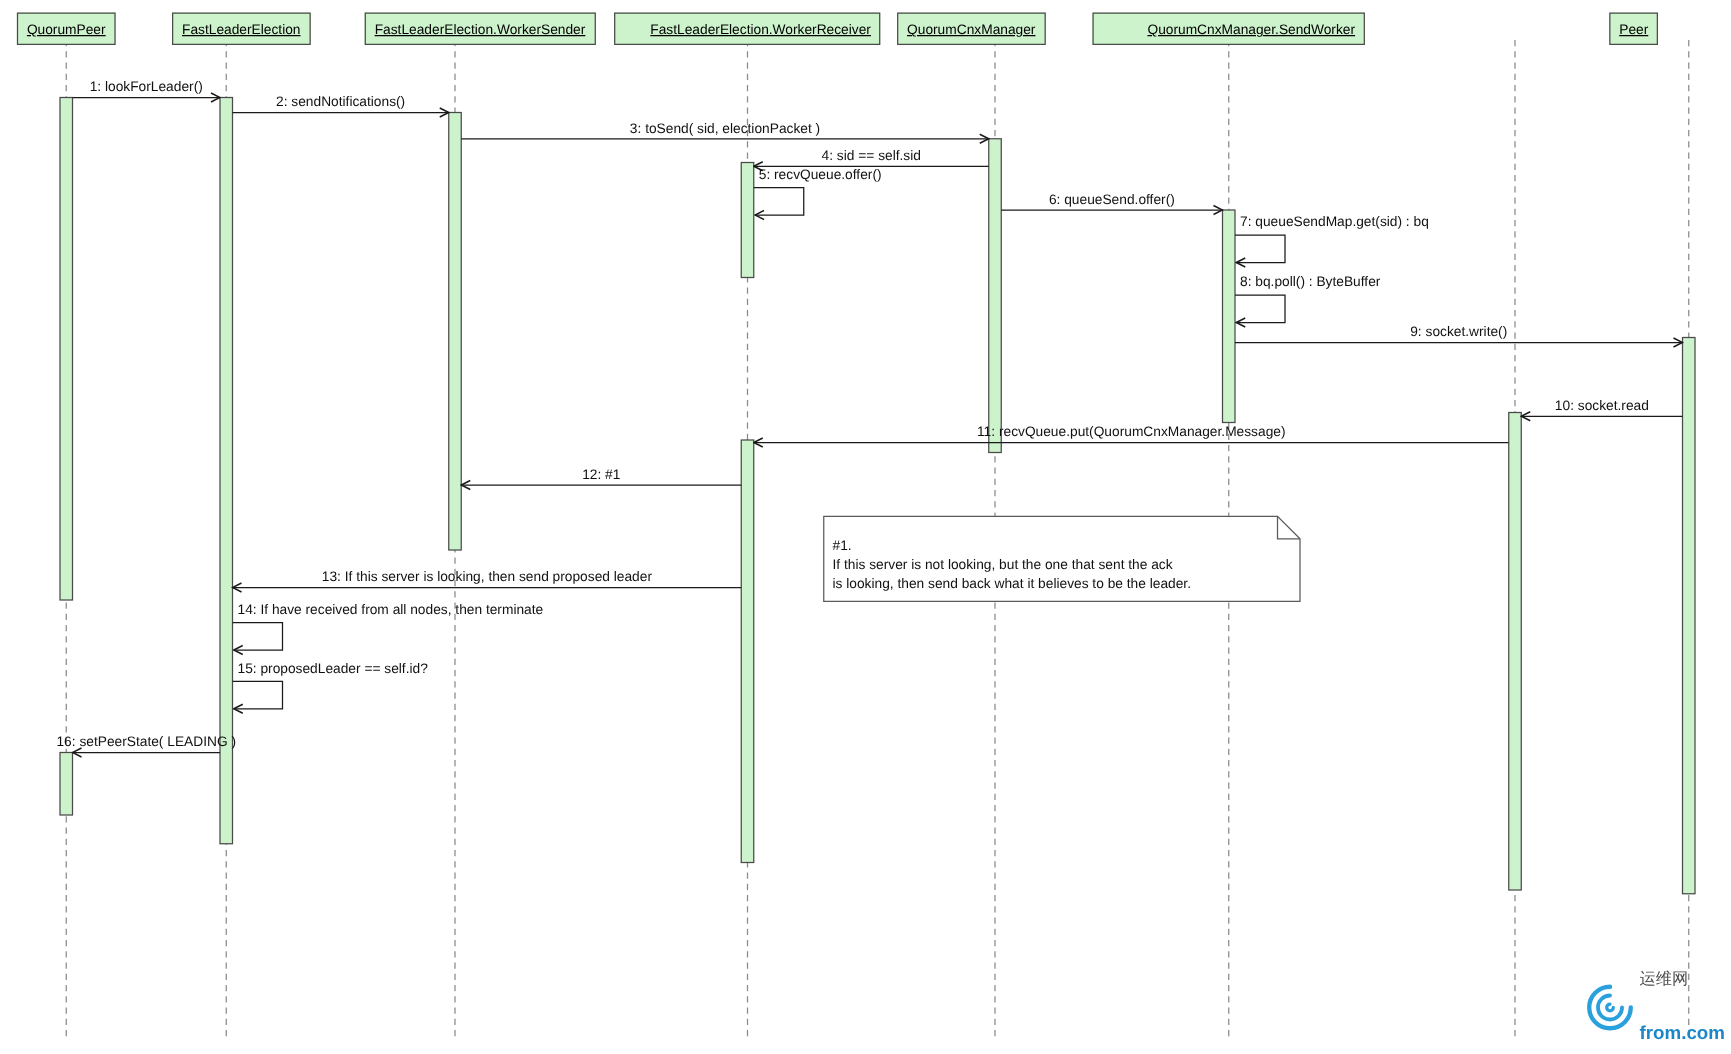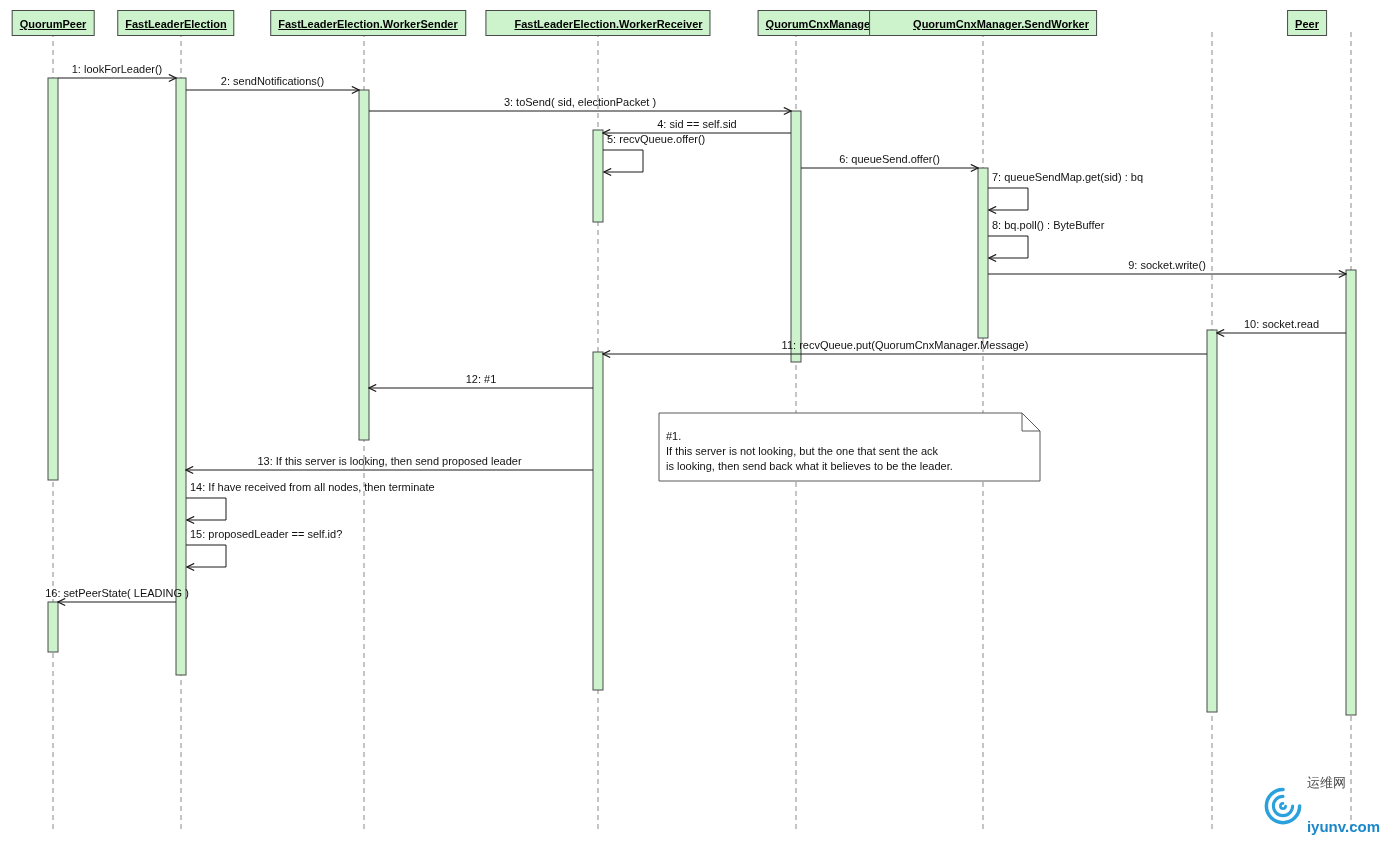--- a/index.html
+++ b/index.html
@@ -14,21 +14,21 @@
   .note { fill: #ffffff; stroke: #5a5a5a; stroke-width: 1; }
   .note-fold { fill: none; stroke: #5a5a5a; stroke-width: 1; }
   .note-text { font-size: 11px; fill: #111111; font-family: "Liberation Sans", sans-serif; }
 
   #participants { position: absolute; inset: 0; pointer-events: none; }
   .participant {
     position: absolute; top: 10px; transform: translateX(-50%);
     background: #cdf3cd; border: 1px solid #4a4a4a;
     padding: 3px 7px; white-space: nowrap;
   }
-  .participant-label { font-size: 11px; font-weight: bold; text-decoration: underline; color: #000000; }
+  .participant-label { font-size: 11px; font-weight: normal; text-decoration: underline; color: #000000; }
 
   .watermark { position: absolute; right: 5px; bottom: 6px; display: flex; align-items: center; gap: 3px; }
   .wm-logo { width: 42px; height: 42px; }
   .wm-text { display: flex; flex-direction: column; line-height: 1.25; gap: 27px; }
   .wm-name { color: #4a4a4a; font-size: 13px; }
   .wm-url { color: #1b87c9; font-size: 15px; font-weight: bold; }
 </style>
 </head>
 <body>
 
@@ -92,33 +92,33 @@
       <path d="M186 498 h40 v22 H187" class="msg-line" marker-end="url(#arrow)"></path>
       <text x="190" y="491" text-anchor="start" class="msg-label">14: If have received from all nodes, then terminate</text>
       <path d="M186 545 h40 v22 H187" class="msg-line" marker-end="url(#arrow)"></path>
       <text x="190" y="538" text-anchor="start" class="msg-label">15: proposedLeader == self.id?</text>
       <line x1="176" y1="602" x2="58" y2="602" class="msg-line" marker-end="url(#arrow)"></line>
       <text x="117" y="597" text-anchor="middle" class="msg-label">16: setPeerState( LEADING )</text>
     </svg>
 
   <div id="participants">
       <div class="participant" style="left: 53px;"><span class="participant-label">QuorumPeer</span></div>
-      <div class="participant" style="left: 176px;"><span class="participant-label">FastLeaderElection</span></div>
-      <div class="participant" style="left: 368px;"><span class="participant-label">FastLeaderElection.WorkerSender</span></div>
+      <div class="participant" style="left: 193px;"><span class="participant-label">FastLeaderElection</span></div>
+      <div class="participant" style="left: 384px;"><span class="participant-label">FastLeaderElection.WorkerSender</span></div>
       <div class="participant" style="left: 598px; padding-left: 28px;"><span class="participant-label">FastLeaderElection.WorkerReceiver</span></div>
-      <div class="participant" style="left: 820px;"><span class="participant-label">QuorumCnxManager</span></div>
+      <div class="participant" style="left: 777px;"><span class="participant-label">QuorumCnxManager</span></div>
       <div class="participant" style="left: 983px; padding-left: 43px;"><span class="participant-label">QuorumCnxManager.SendWorker</span></div>
       <div class="participant" style="left: 1307px;"><span class="participant-label">Peer</span></div>
     </div>
 
   <div class="watermark">
     <svg class="wm-logo" viewBox="0 0 48 48">
       <path d="M24 5 A 19 19 0 1 0 43 24" fill="none" stroke="#2aa0dd" stroke-width="4" stroke-linecap="round"></path>
       <path d="M24 13 A 11 11 0 1 0 35 24" fill="none" stroke="#2aa0dd" stroke-width="3.5" stroke-linecap="round"></path>
       <path d="M24 21 A 3 3 0 1 0 27 24" fill="none" stroke="#2aa0dd" stroke-width="3" stroke-linecap="round"></path>
     </svg>
     <div class="wm-text">
       <span class="wm-name">运维网</span>
-      <span class="wm-url">iyunv.com</span>
+      <span class="wm-url">from.com</span>
     </div>
   </div>
 
 </div>
 
 </body></html>

